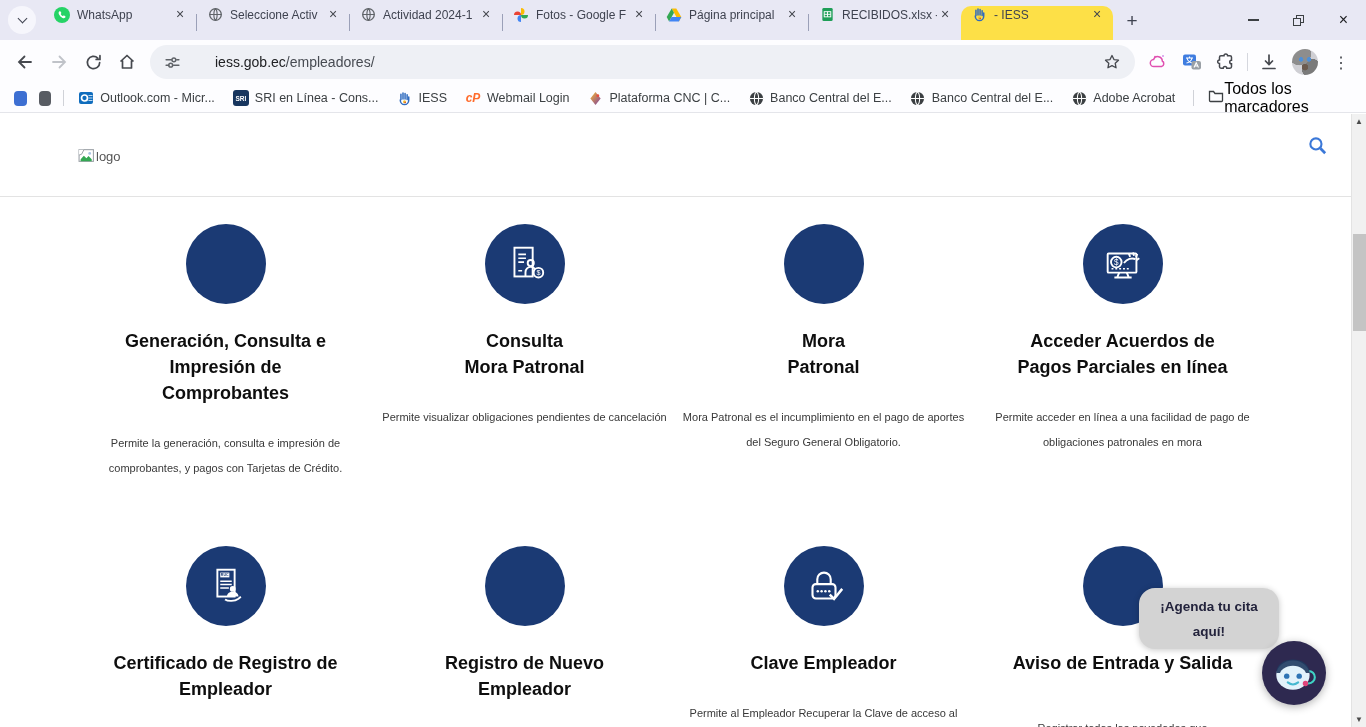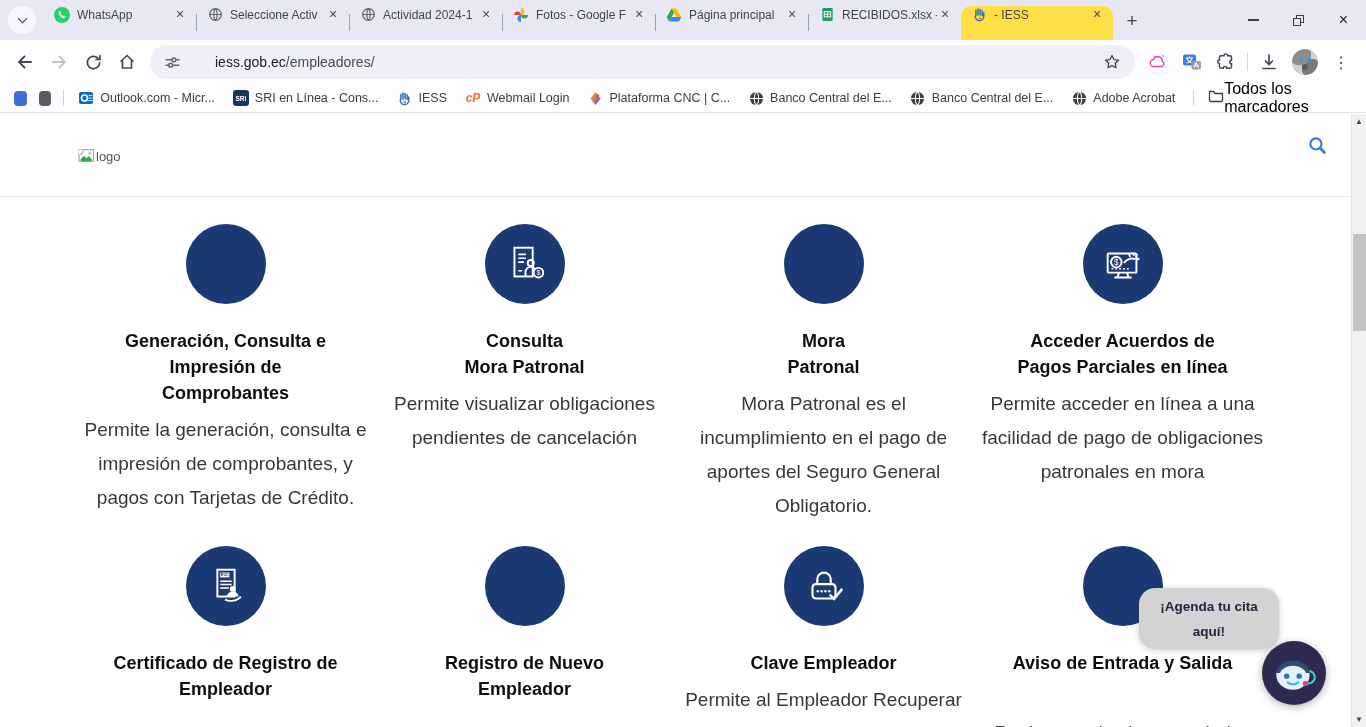--- a/index.html
+++ b/index.html
@@ -57,21 +57,21 @@
   .page { position:absolute; top:114px; left:0; width:1366px; height:613px; background:#fff; overflow:hidden; }
   .site-header { height:83px; border-bottom:1px solid #e3e3e3; display:flex; align-items:center; padding:0 38px; }
   .logo-broken { display:flex; align-items:flex-end; cursor:pointer;margin-left:40px; }
   .logo-alt { font-size:13px; color:#555; margin-left:1px; }
   .hdr-search { margin-left:auto; margin-top:-16px; cursor:pointer; }
 
   .cards { position:absolute; top:110px; left:76px; display:grid; grid-template-columns:repeat(4,299px); grid-auto-rows:322px; }
   .card { text-align:center; }
   .circle { width:80px; height:80px; border-radius:50%; background:#1b3a74; margin:0 auto; display:flex; align-items:center; justify-content:center; cursor:pointer; }
   .card-title { font-size:18px; font-weight:bold; color:#0e0e0e; line-height:26px; margin-top:24px; white-space:pre-line; cursor:pointer; }
-  .card-desc { font-size:19px; color:#383838; line-height:34px; margin:7px auto 0; width:286px; }
+  .card-desc { font-size:11px; color:#383838; line-height:25px; margin:25px auto 0; width:286px; }
   .card-desc.push { margin-top:40px; }
 
   
   .chat-bubble { position:absolute; left:1139px; top:588px; width:140px; height:61px; background:#d3d3d3; border-radius:16px; box-shadow:0 1px 6px rgba(0,0,0,.22); z-index:5; display:flex; align-items:center; justify-content:center; text-align:center; cursor:pointer; }
   .chat-bubble .bubble-text { font-size:13.5px; font-weight:bold; color:#23233c; line-height:25px; white-space:pre-line; }
   .chat-avatar { position:absolute; left:1262px; top:641px; width:64px; height:64px; border-radius:50%; background:#2e2950; z-index:6; display:flex; align-items:center; justify-content:center; box-shadow:0 2px 8px rgba(0,0,0,.3); cursor:pointer; }
 
   
   .scrollbar { position:absolute; right:0; top:114px; width:15px; height:613px; background:#f1f1f1; border-left:1px solid #e3e3e3; z-index:10; }
   .scroll-arrow { height:15px; display:flex; align-items:center; justify-content:center; font-size:8px; color:#4a4a4a; cursor:pointer; }

